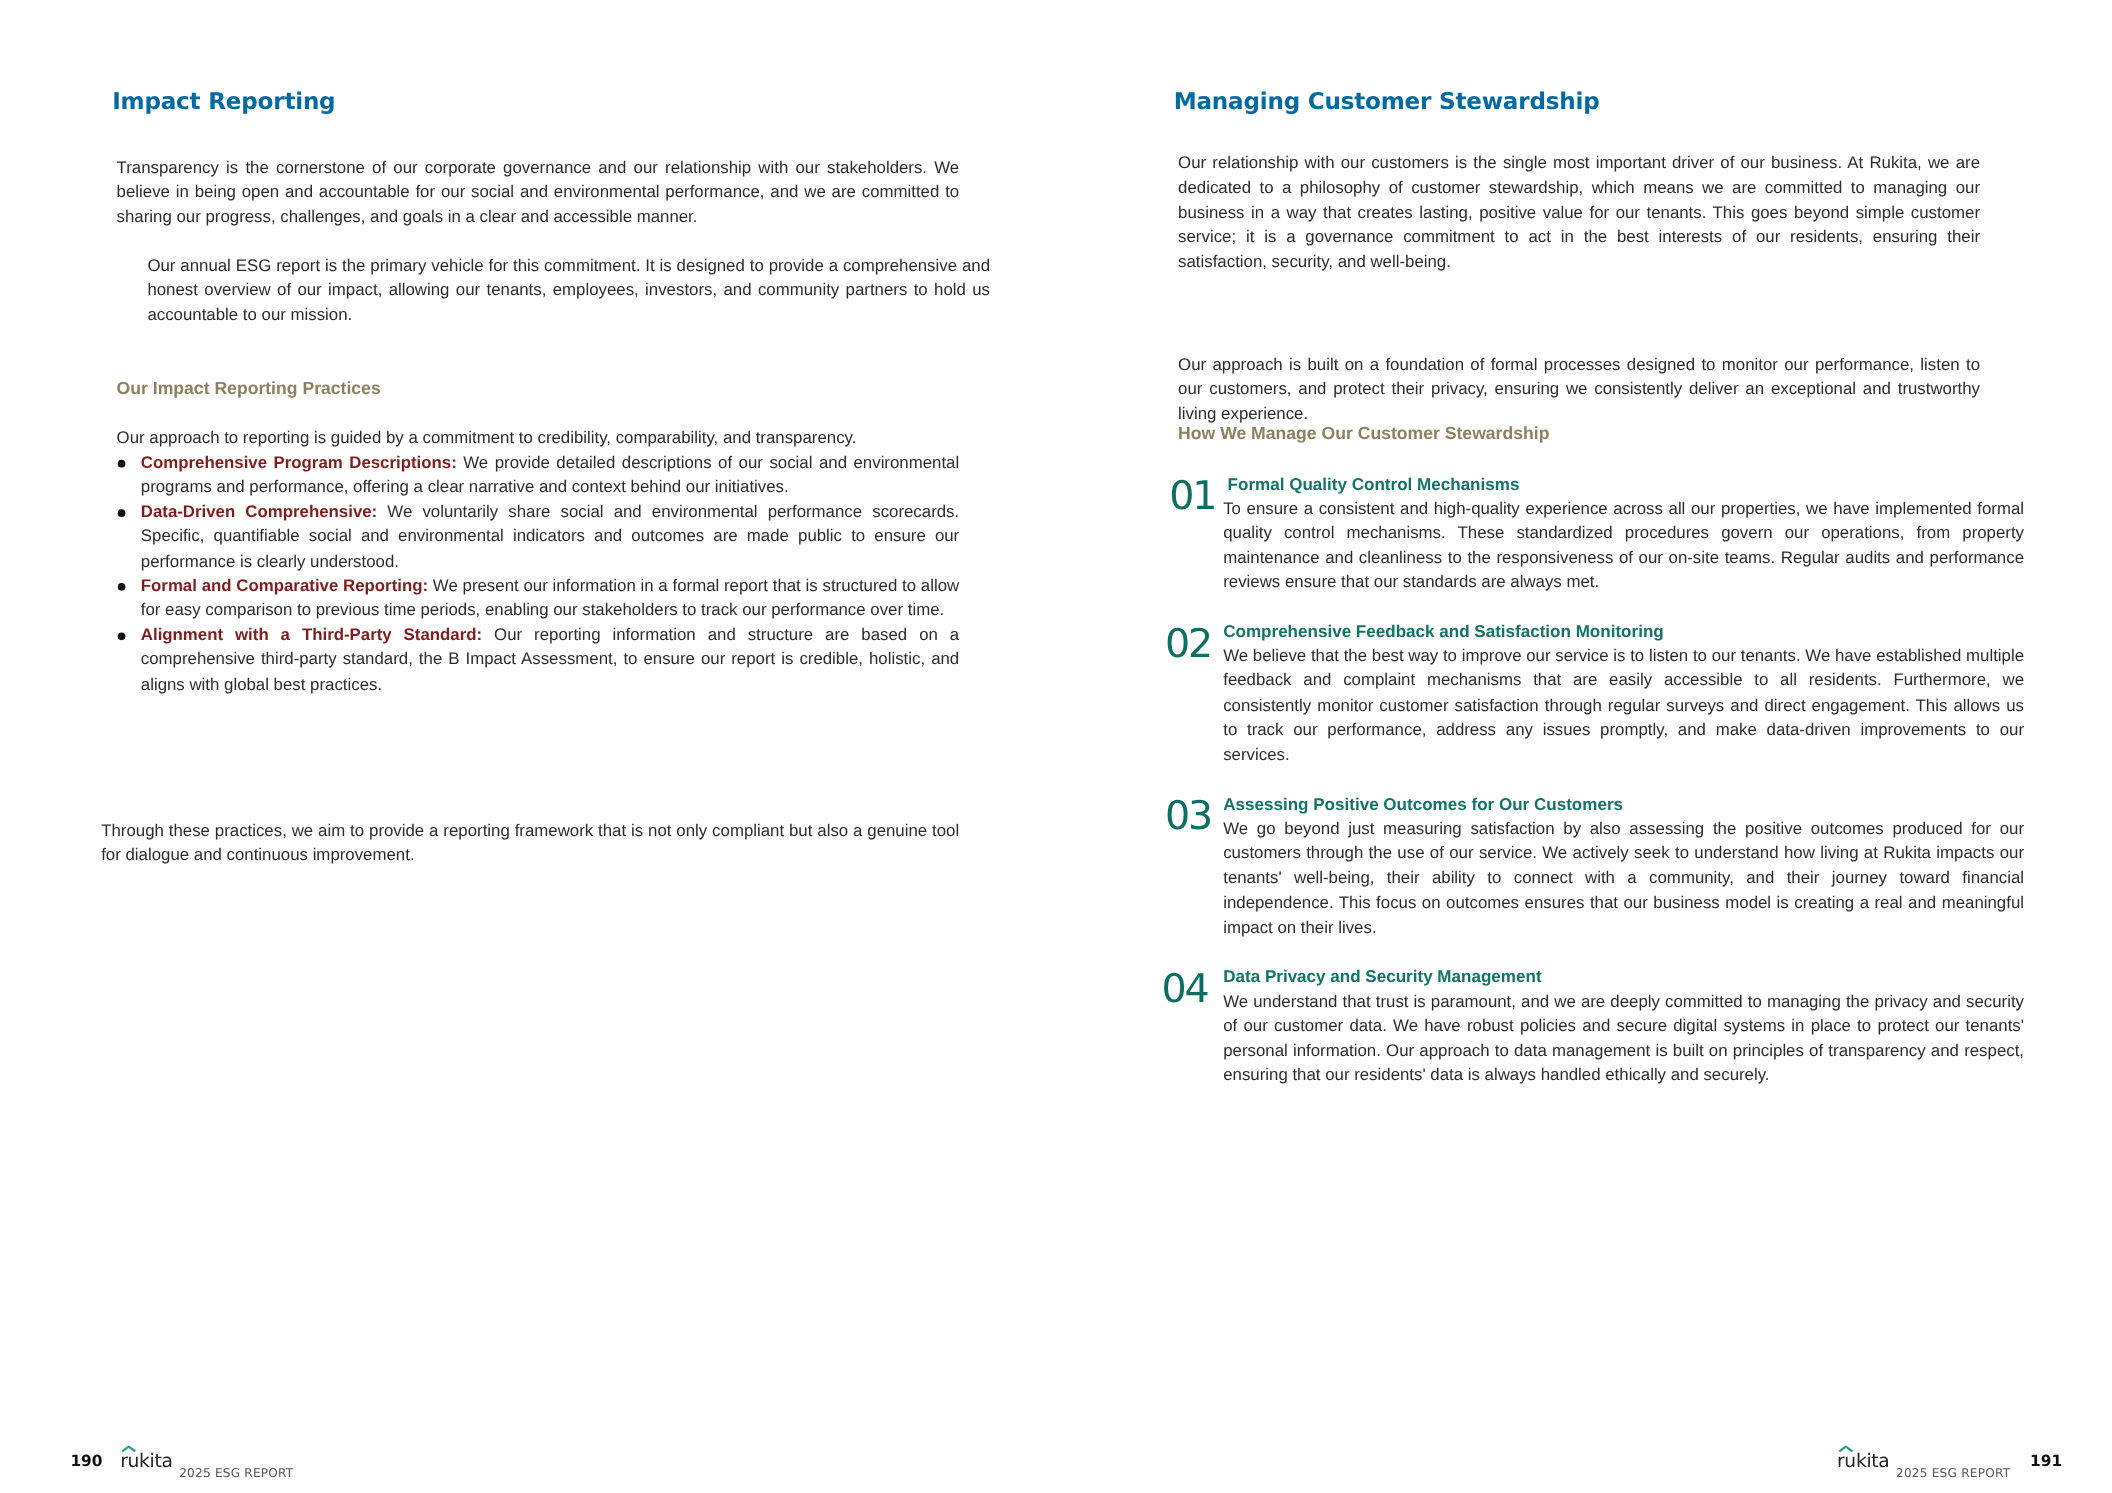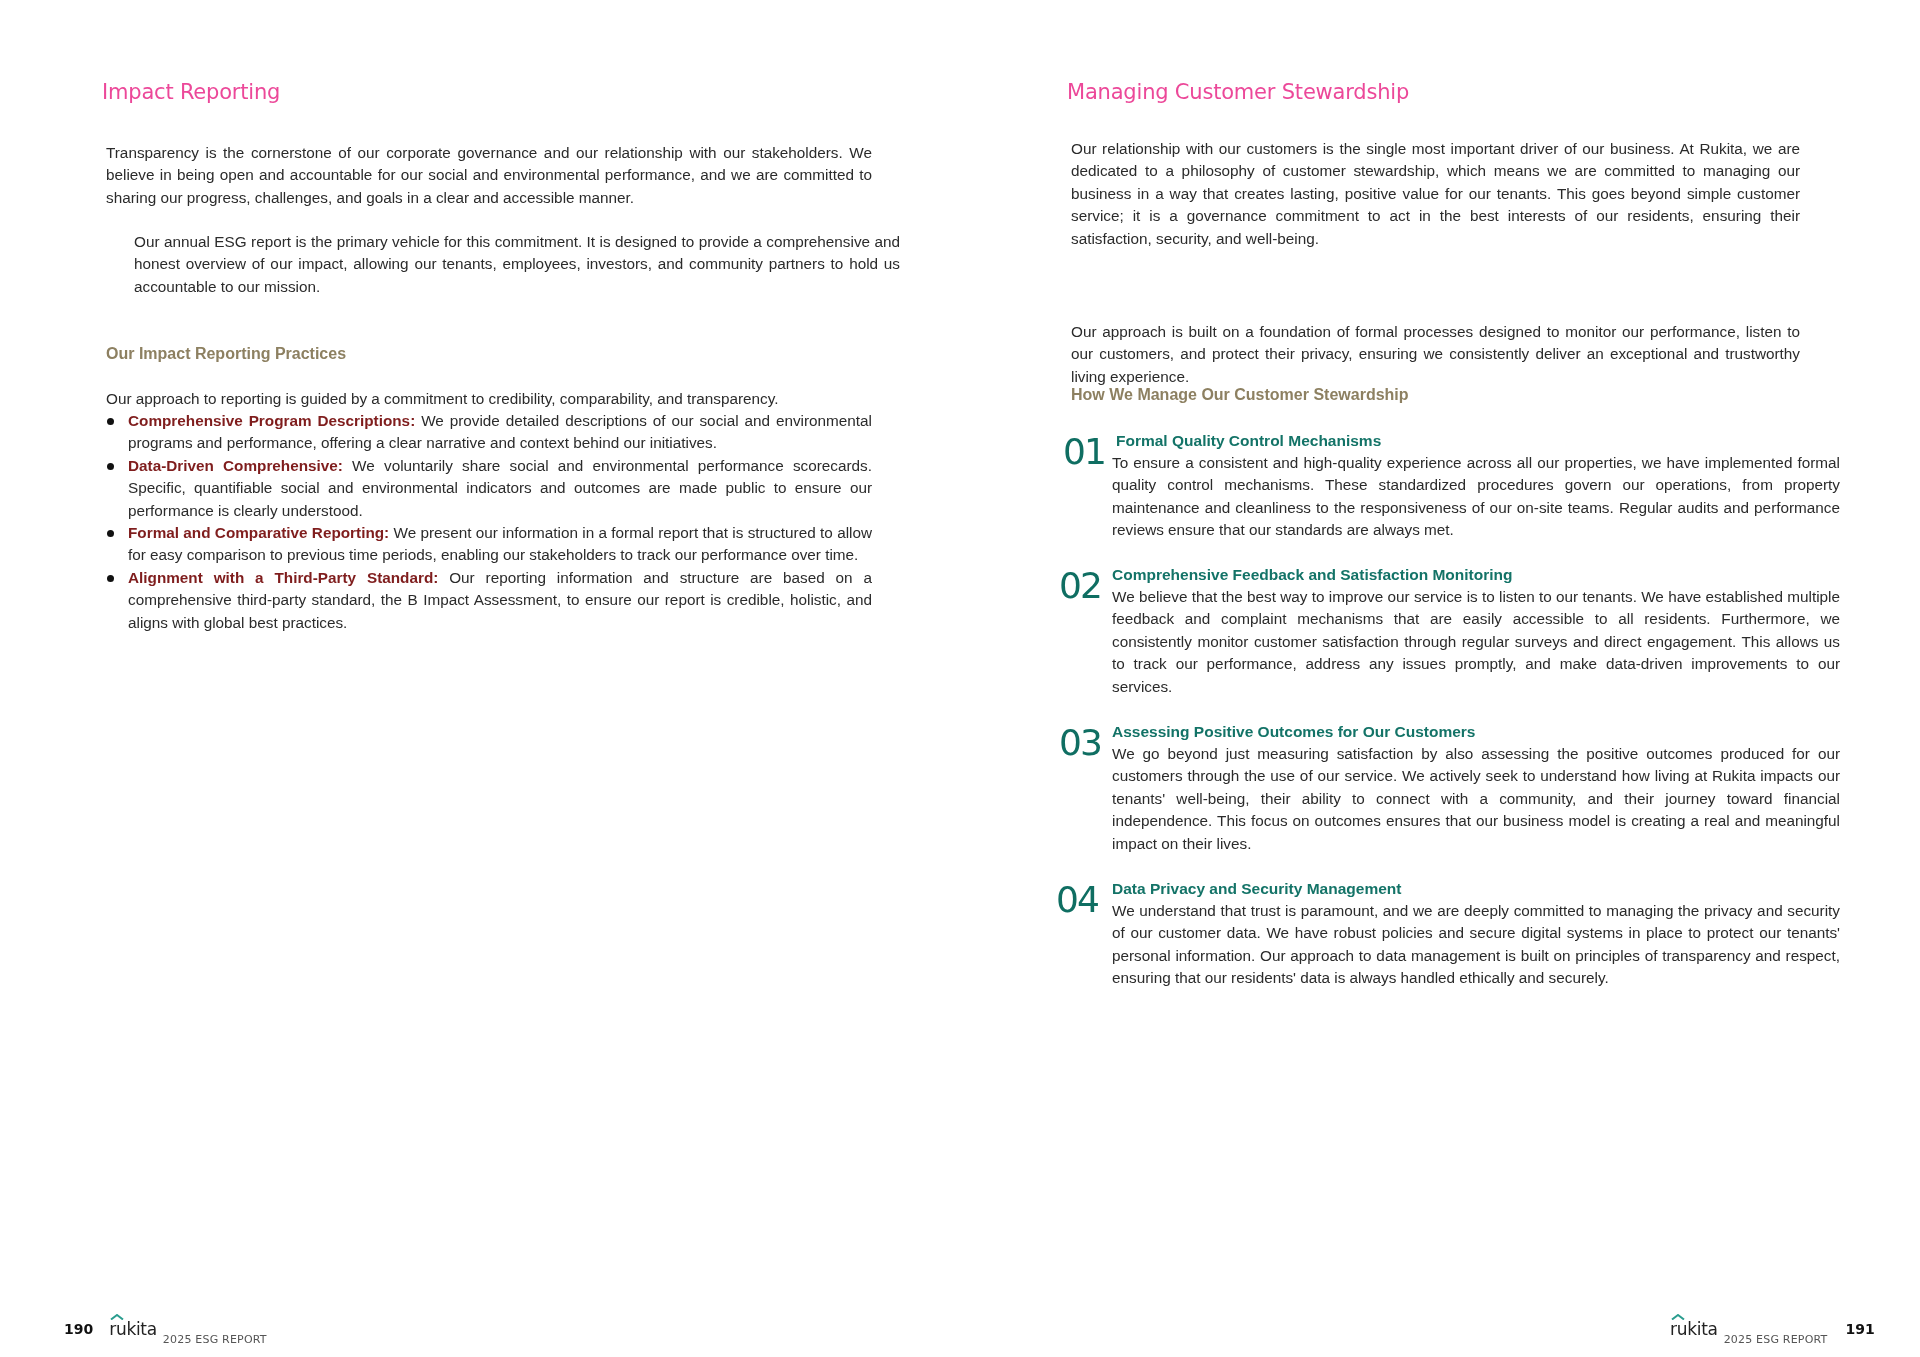--- a/index.html
+++ b/index.html
@@ -2,21 +2,21 @@
 <html><head>
 <meta charset="utf-8">
 <style>
   * { box-sizing: border-box; margin: 0; padding: 0; }
   html, body { width: 1920px; height: 1357px; background: #ffffff; overflow: hidden; }
   body { position: relative; font-family: "Liberation Sans", sans-serif; color: #2b2b2b; }
   .page { position: absolute; top: 0; height: 1357px; }
   .page-left { left: 0; width: 960px; }
   .page-right { left: 960px; width: 960px; }
 
-  .h1 { position: absolute; font-family: "DejaVu Sans", sans-serif; font-weight: normal; font-size: 21px; color: #ec4899; letter-spacing: -0.2px; }
+  .h1 { position: absolute; font-family: "DejaVu Sans", sans-serif; font-weight: bold; font-size: 21px; color: #0369a1; letter-spacing: -0.2px; }
   .h2 { position: absolute; font-family: "Liberation Sans", sans-serif; font-weight: bold; font-size: 16px; color: #8d8061; }
   .para { position: absolute; font-size: 15.3px; line-height: 22.4px; text-align: justify; color: #2b2b2b; }
   .lead { font-weight: bold; color: #7f1d1d; }
 
   ul.bullets { position: absolute; list-style: none; }
   ul.bullets li { position: relative; padding-left: 22px; font-size: 15.3px; line-height: 22.4px; text-align: justify; }
   ul.bullets li .dot { position: absolute; left: 1px; top: 8px; width: 7px; height: 7px; border-radius: 50%; background: #111; }
 
   .step { position: absolute; left: 0; width: 900px; }
   .step .num { position: absolute; font-family: "DejaVu Sans", sans-serif; font-size: 36px; font-weight: normal; color: #0f6e62; letter-spacing: -2px; line-height: 36px; }
@@ -43,20 +43,21 @@
 
   <div class="para" style="left:106px; top:388px; width:766px; text-align:left;">Our approach to reporting is guided by a commitment to credibility, comparability, and transparency.</div>
 
   <ul class="bullets" style="left:106px; top:410px; width:766px;">
     <li><span class="dot"></span><span class="lead">Comprehensive Program Descriptions:</span><span> We provide detailed descriptions of our social and environmental programs and performance, offering a clear narrative and context behind our initiatives.</span></li>
     <li><span class="dot"></span><span class="lead">Data-Driven Comprehensive:</span><span> We voluntarily share social and environmental performance scorecards. Specific, quantifiable social and environmental indicators and outcomes are made public to ensure our performance is clearly understood.</span></li>
     <li><span class="dot"></span><span class="lead">Formal and Comparative Reporting:</span><span> We present our information in a formal report that is structured to allow for easy comparison to previous time periods, enabling our stakeholders to track our performance over time.</span></li>
     <li><span class="dot"></span><span class="lead">Alignment with a Third-Party Standard:</span><span> Our reporting information and structure are based on a comprehensive third-party standard, the B Impact Assessment, to ensure our report is credible, holistic, and aligns with global best practices.</span></li>
   </ul>
 
+  <div class="para" style="left:92px; top:745px; width:780px;">Through these practices, we aim to provide a reporting framework that is not only compliant but also a genuine tool for dialogue and continuous improvement.</div>
 
   <div class="footer" style="left:64px;">
     <span class="pagenum">190</span>
     <span class="logo" style="margin-left:16px;">
       <svg class="logo-roof" width="14" height="6" viewBox="0 0 14 6">
           <polyline points="1,5.5 7,1 13,5.5" fill="none" stroke="#2a9d8f" stroke-width="2"></polyline>
         </svg>
       <span class="logo-text">rukita</span>
     </span>
     <span class="report-label">2025 ESG REPORT</span>

